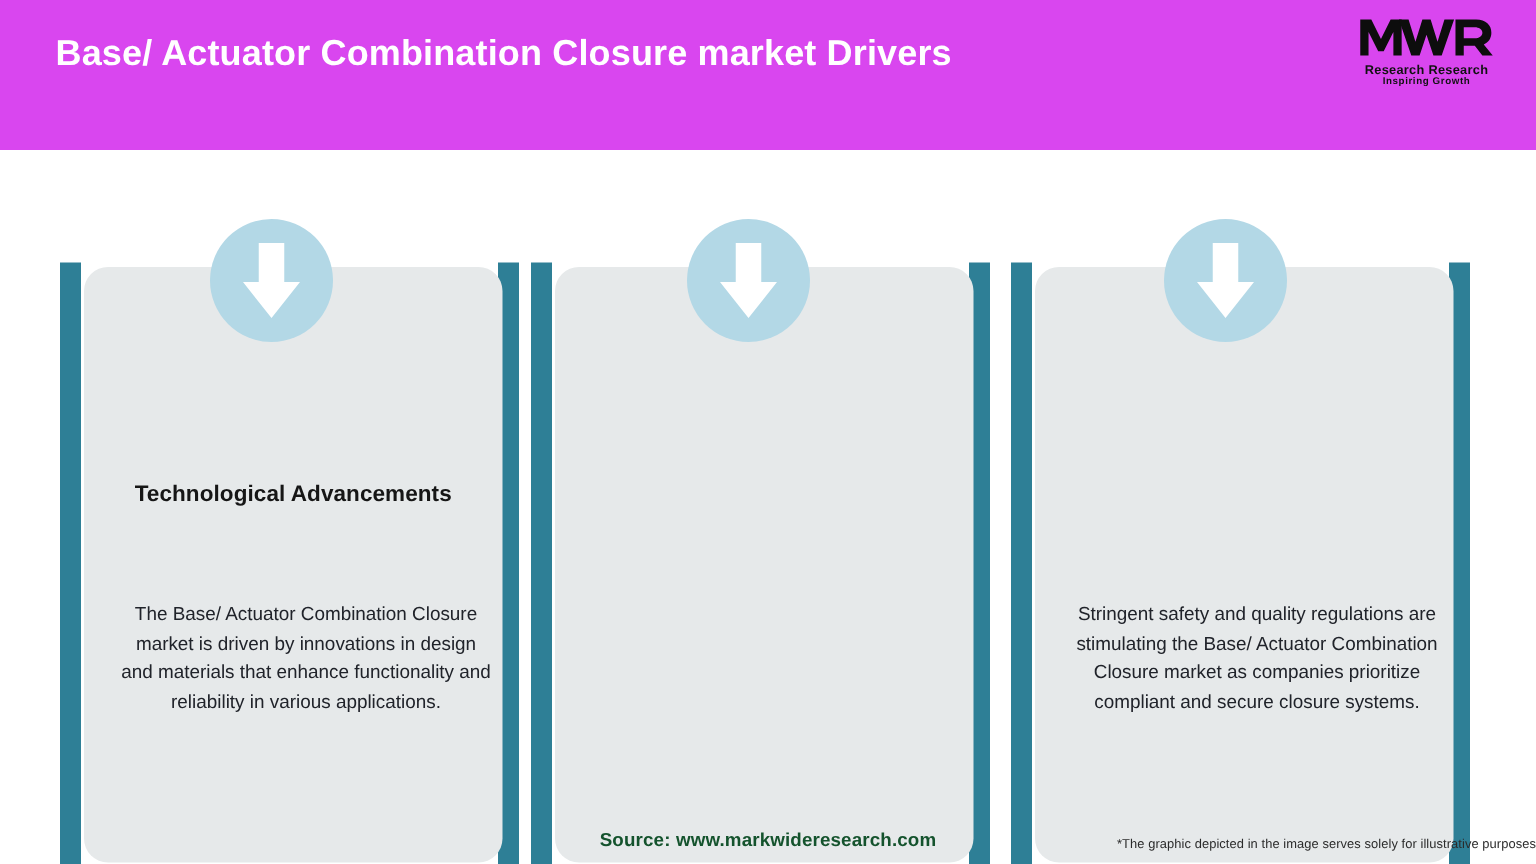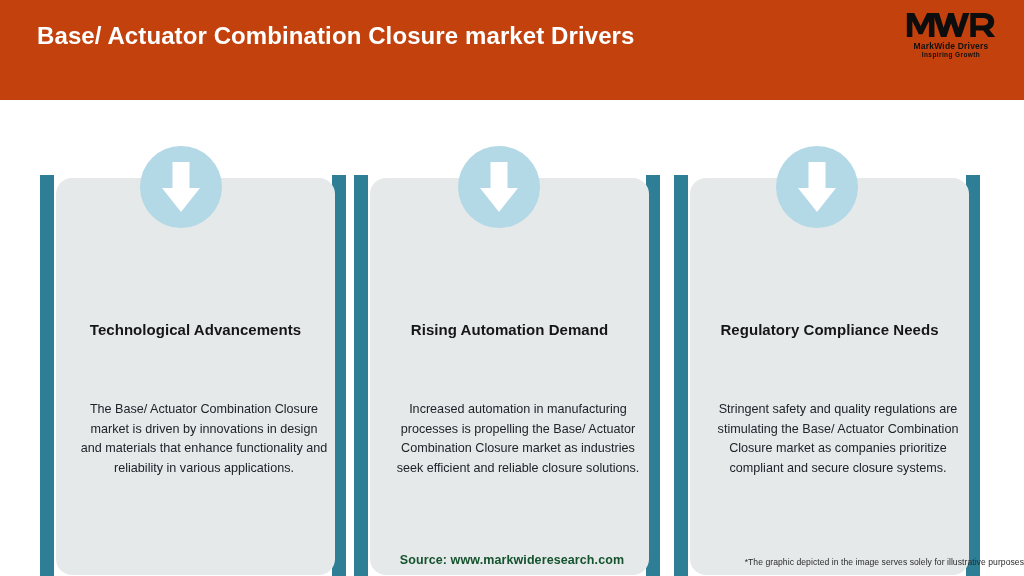--- a/index.html
+++ b/index.html
@@ -16,21 +16,21 @@
     -webkit-font-smoothing: antialiased;
   }
 
   
   .header-band {
     position: absolute;
     left: 0;
     top: 0;
     width: 1024px;
     height: 100px;
-    background: #c2410c;
+    background: #d946ef;
     box-sizing: border-box;
   }
   .header-title {
     position: absolute;
     left: 37px;
     top: 22px;
     font-size: 24px;
     font-weight: bold;
     color: #ffffff;
     letter-spacing: 0.1px;
@@ -183,21 +183,21 @@
     <svg class="logo-mark" viewBox="0 0 200 64">
       <g fill="#0d0d0d">
 
         <path d="M4 58 L4 6 L20 6 L34 34 L48 6 L64 6 L64 58 L52 58 L52 24 L38 52 L30 52 L16 24 L16 58 Z"></path>
 
         <path d="M60 6 L74 6 L84 38 L94 6 L106 6 L116 38 L126 6 L140 6 L122 58 L110 58 L100 28 L90 58 L78 58 Z"></path>
 
         <path d="M142 58 L142 6 L172 6 C186 6 194 14 194 25 C194 33 190 39 183 42 L196 58 L181 58 L170 44 L154 44 L154 58 Z M154 17 L154 33 L170 33 C176 33 181 30 181 25 C181 20 176 17 170 17 Z"></path>
       </g>
     </svg>
-    <span class="logo-name">MarkWide Drivers</span>
+    <span class="logo-name">Research Research</span>
     <span class="logo-tag">Inspiring Growth</span>
   </div>
 </div>
 
 <div class="cards">
 
   <div class="card-wrap c0">
     <div class="bracket"></div>
     <div class="card">
       <div class="card-heading">Technological Advancements</div>
@@ -206,34 +206,31 @@
     <div class="badge">
       <svg width="82" height="82" viewBox="0 0 82 82">
         <path d="M41 66 L22 42 L32.5 42 L32.5 16 L49.5 16 L49.5 42 L60 42 Z" fill="#ffffff"></path>
       </svg>
     </div>
   </div>
 
   <div class="card-wrap c1">
     <div class="bracket"></div>
     <div class="card">
-      <div class="card-heading">Rising Automation Demand</div>
-      <div class="card-body">Increased automation in manufacturing processes is propelling the Base/ Actuator Combination Closure market as industries seek efficient and reliable closure solutions.</div>
     </div>
     <div class="badge">
       <svg width="82" height="82" viewBox="0 0 82 82">
         <path d="M41 66 L22 42 L32.5 42 L32.5 16 L49.5 16 L49.5 42 L60 42 Z" fill="#ffffff"></path>
       </svg>
     </div>
   </div>
 
   <div class="card-wrap c2">
     <div class="bracket"></div>
     <div class="card">
-      <div class="card-heading">Regulatory Compliance Needs</div>
       <div class="card-body">Stringent safety and quality regulations are stimulating the Base/ Actuator Combination Closure market as companies prioritize compliant and secure closure systems.</div>
     </div>
     <div class="badge">
       <svg width="82" height="82" viewBox="0 0 82 82">
         <path d="M41 66 L22 42 L32.5 42 L32.5 16 L49.5 16 L49.5 42 L60 42 Z" fill="#ffffff"></path>
       </svg>
     </div>
   </div>
 
 </div>

